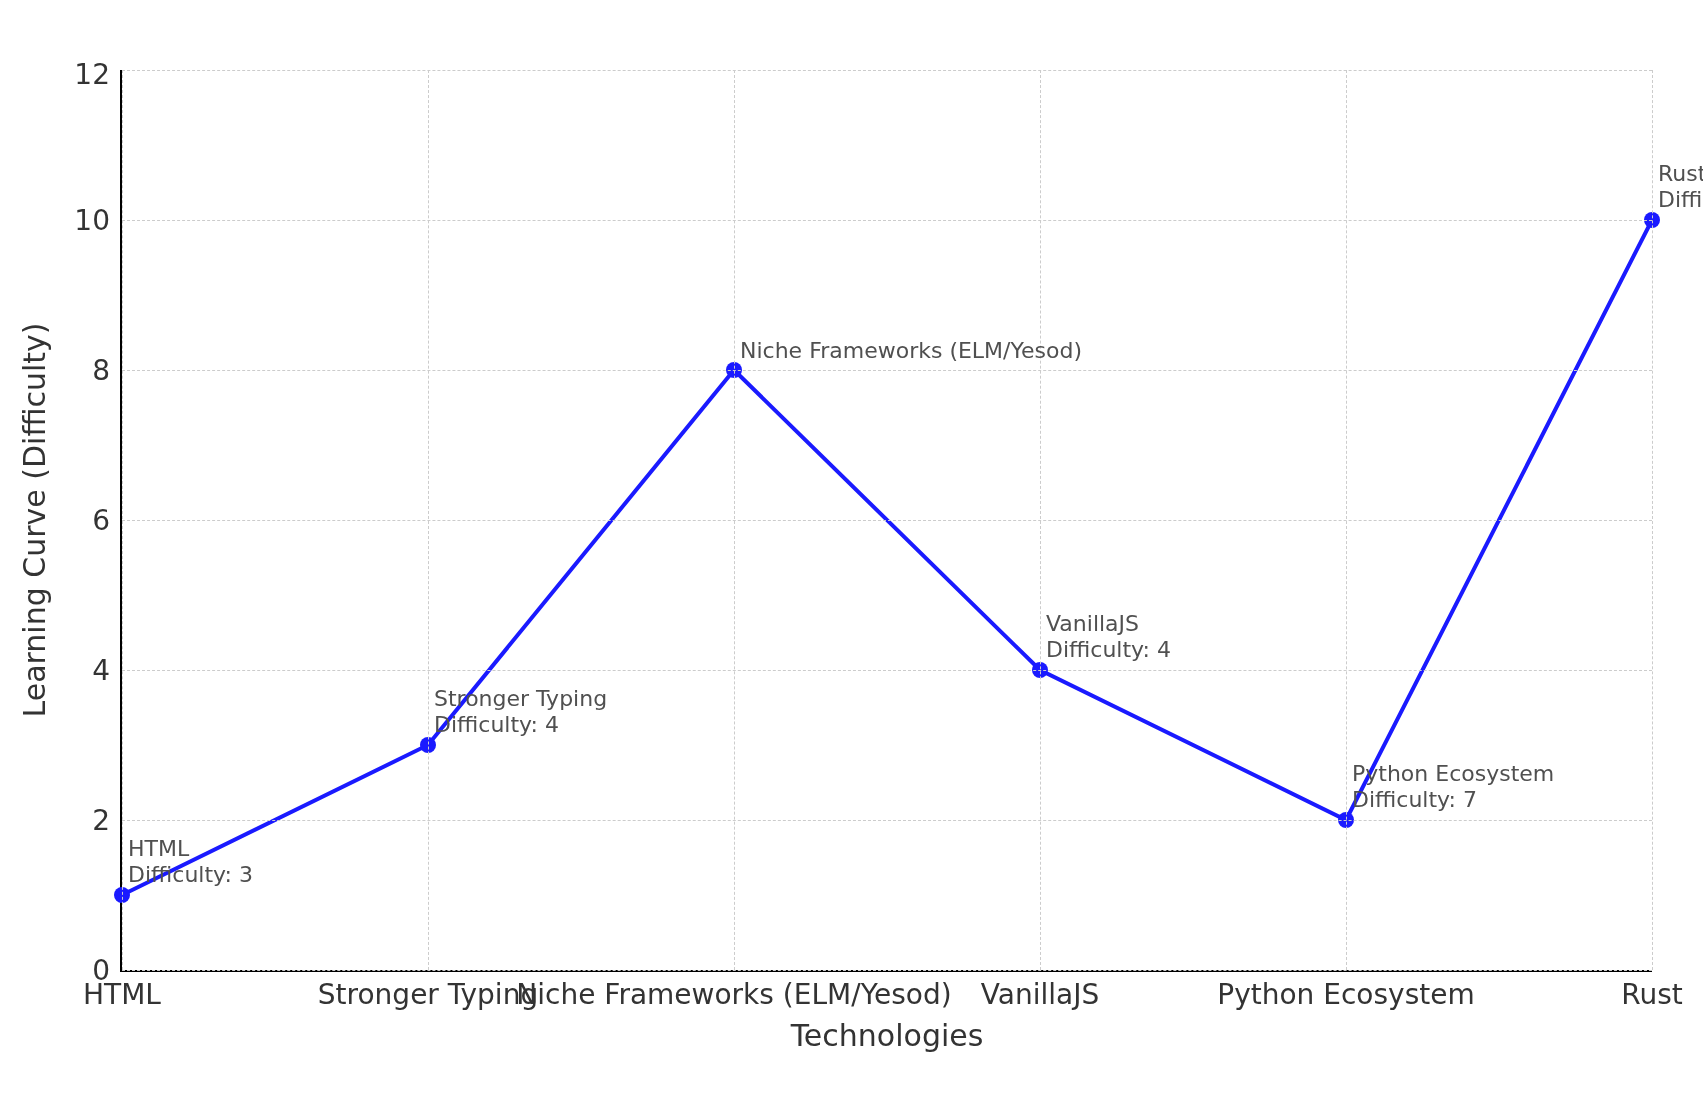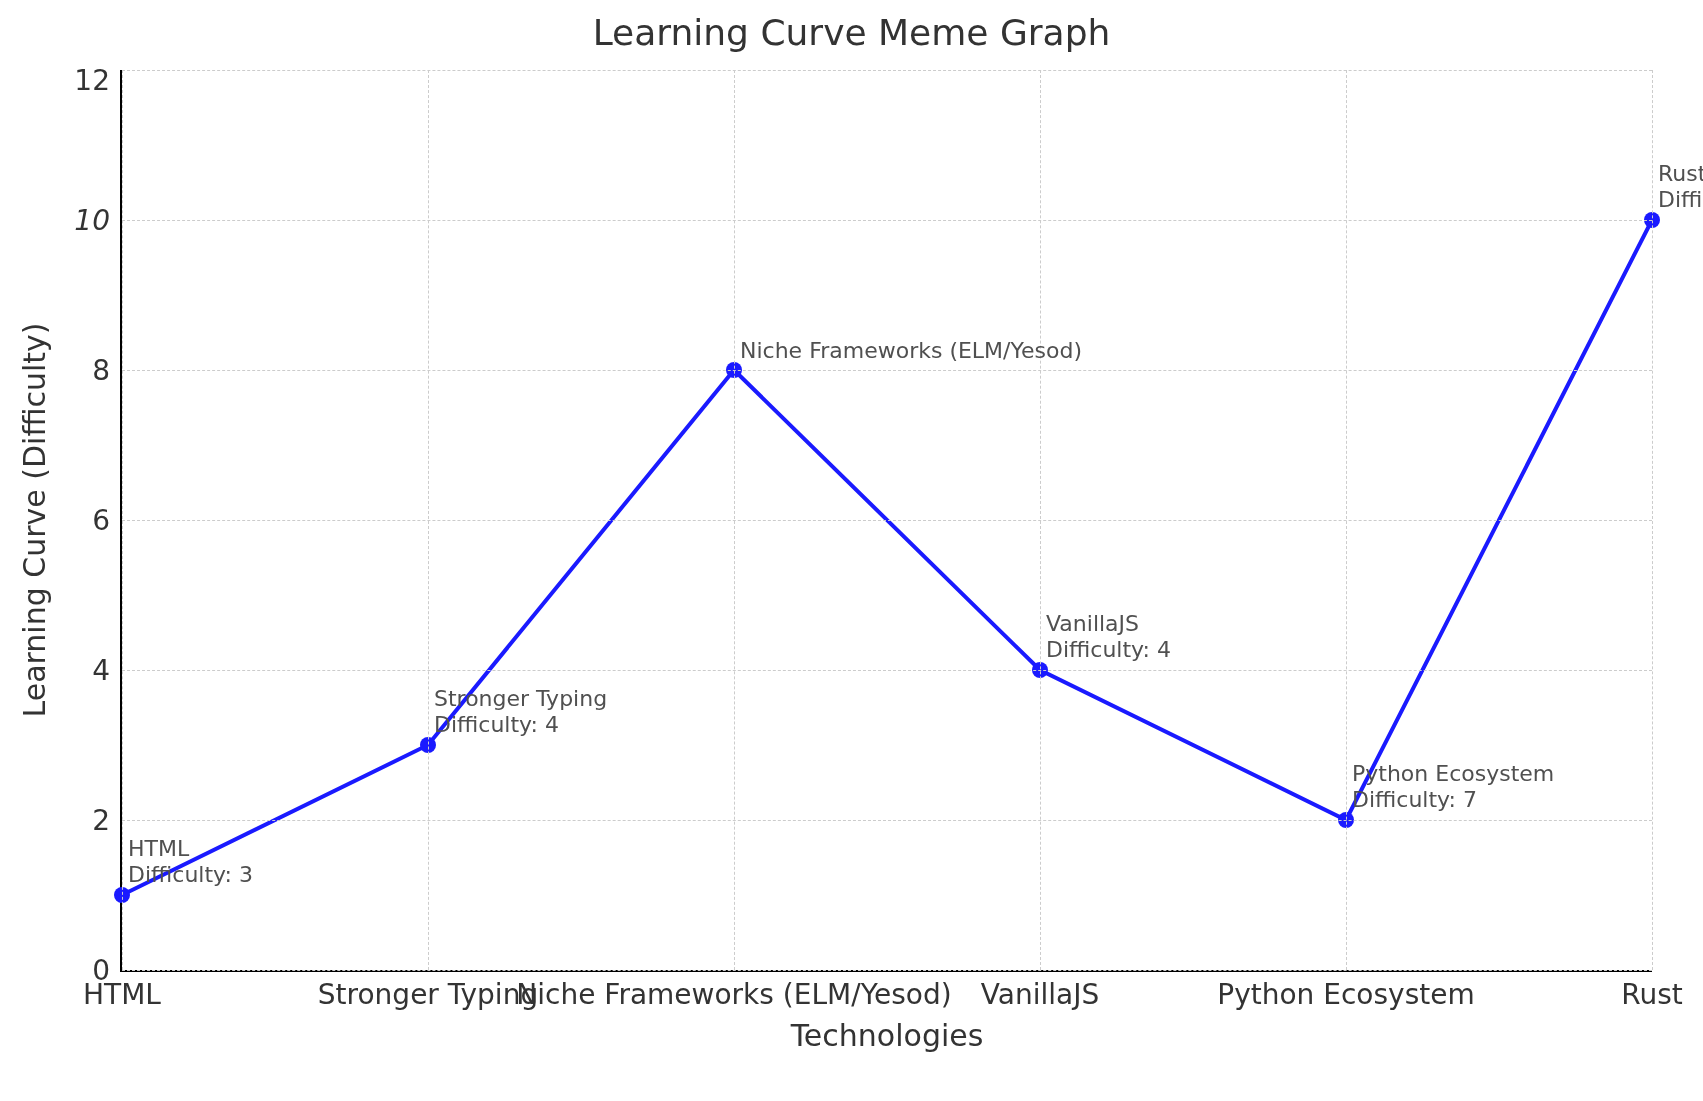--- a/index.html
+++ b/index.html
@@ -98,21 +98,20 @@
   }
   .annotation .line2 {
     display: block;
   }
 </style>
 </head>
 <body>
 
 <div class="chart-wrapper">
 
-  <div class="chart-title">Learning Curve Meme Graph</div>
 
   <div class="plot-area" id="plot">
 
     <div class="ylabel">Learning Curve (Difficulty)</div>
 
     <div class="xlabel">Technologies</div>
 
     <svg class="overlay" id="svg" width="1530" height="900">
         <path d="M0 825 L306 675 L612 300 L918 600 L1224 750 L1530 150" fill="none" stroke="#1a1aff" stroke-width="4"></path>
         <circle cx="0" cy="825" r="8" fill="#1a1aff"></circle>
@@ -126,23 +125,23 @@
       <div class="ytick" style="top: 900px;">0</div>
       <div class="hgrid" style="top: 750px;"></div>
       <div class="ytick" style="top: 750px;">2</div>
       <div class="hgrid" style="top: 600px;"></div>
       <div class="ytick" style="top: 600px;">4</div>
       <div class="hgrid" style="top: 450px;"></div>
       <div class="ytick" style="top: 450px;">6</div>
       <div class="hgrid" style="top: 300px;"></div>
       <div class="ytick" style="top: 300px;">8</div>
       <div class="hgrid" style="top: 150px;"></div>
-      <div class="ytick" style="top: 150px; font-style: italic;">10</div>
+      <div class="ytick" style="top: 150px;">10</div>
       <div class="hgrid" style="top: 0px;"></div>
-      <div class="ytick" style="top: 10px;">12</div>
+      <div class="ytick" style="top: 4px;">12</div>
       <div class="vgrid" style="left: 0px;"></div>
       <div class="xtick" style="left: 0px;">HTML</div>
       <div class="vgrid" style="left: 306px;"></div>
       <div class="xtick" style="left: 306px;">Stronger Typing</div>
       <div class="vgrid" style="left: 612px;"></div>
       <div class="xtick" style="left: 612px;">Niche Frameworks (ELM/Yesod)</div>
       <div class="vgrid" style="left: 918px;"></div>
       <div class="xtick" style="left: 918px;">VanillaJS</div>
       <div class="vgrid" style="left: 1224px;"></div>
       <div class="xtick" style="left: 1224px;">Python Ecosystem</div>

